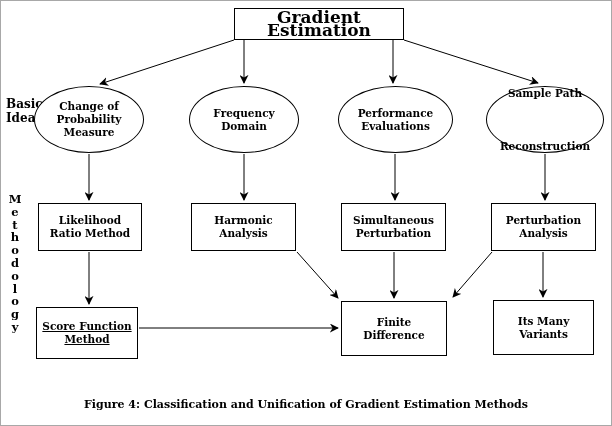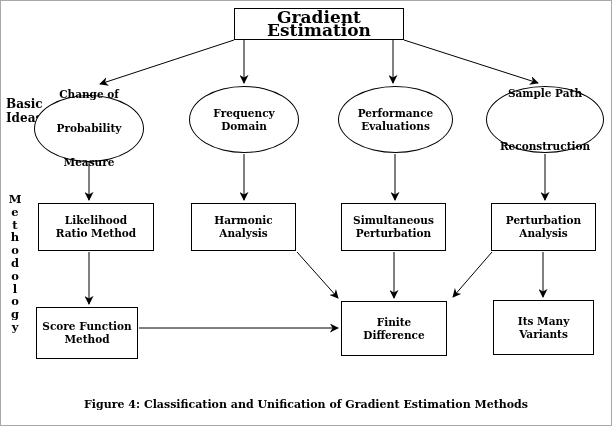--- a/index.html
+++ b/index.html
@@ -100,56 +100,56 @@
 t
 h
 o
 d
 o
 l
 o
 g
 y</div>
 
-  <div class="node ellipse" style="left:33px; top:94px; width:110px; height:67px;gap:21px;">
+  <div class="node ellipse" style="left:33px; top:85px; width:110px; height:67px;">
     <span class="ln">Change of</span>
     <span class="ln">Probability</span>
     <span class="ln">Measure</span>
   </div>
   <div class="node ellipse" style="left:188px; top:85px; width:110px; height:67px;">
     <span class="ln">Frequency</span>
     <span class="ln">Domain</span>
   </div>
   <div class="node ellipse" style="left:337px; top:85px; width:115px; height:67px;align-items:center;">
     <span class="ln">Performance</span>
     <span class="ln">Evaluations</span>
   </div>
   <div class="node ellipse" style="left:485px; top:85px; width:118px; height:67px;gap:40px;">
     <span class="ln">Sample Path</span>
     <span class="ln">Reconstruction</span>
   </div>
 
-  <div class="node rect" style="left:37px; top:202px; width:116px; height:48px;">
+  <div class="node rect" style="left:37px; top:202px; width:104px; height:48px;">
     <span class="ln">Likelihood</span>
     <span class="ln">Ratio Method</span>
   </div>
   <div class="node rect" style="left:190px; top:202px; width:105px; height:48px;">
     <span class="ln">Harmonic</span>
     <span class="ln">Analysis</span>
   </div>
   <div class="node rect" style="left:340px; top:202px; width:105px; height:48px;">
     <span class="ln">Simultaneous</span>
     <span class="ln">Perturbation</span>
   </div>
   <div class="node rect" style="left:490px; top:202px; width:105px; height:48px;">
     <span class="ln">Perturbation</span>
     <span class="ln">Analysis</span>
   </div>
 
-  <div class="node rect" style="left:35px; top:306px; width:102px; height:52px;">
+  <div class="node rect" style="left:35px; top:306px; width:102px; height:52px;text-decoration:underline;">
     <span class="ln">Score Function</span>
     <span class="ln">Method</span>
   </div>
   <div class="node rect" style="left:340px; top:300px; width:106px; height:55px;justify-content:center;">
     <span class="ln">Finite</span>
     <span class="ln">Difference</span>
   </div>
   <div class="node rect" style="left:492px; top:299px; width:101px; height:55px;">
     <span class="ln">Its Many</span>
     <span class="ln">Variants</span>

